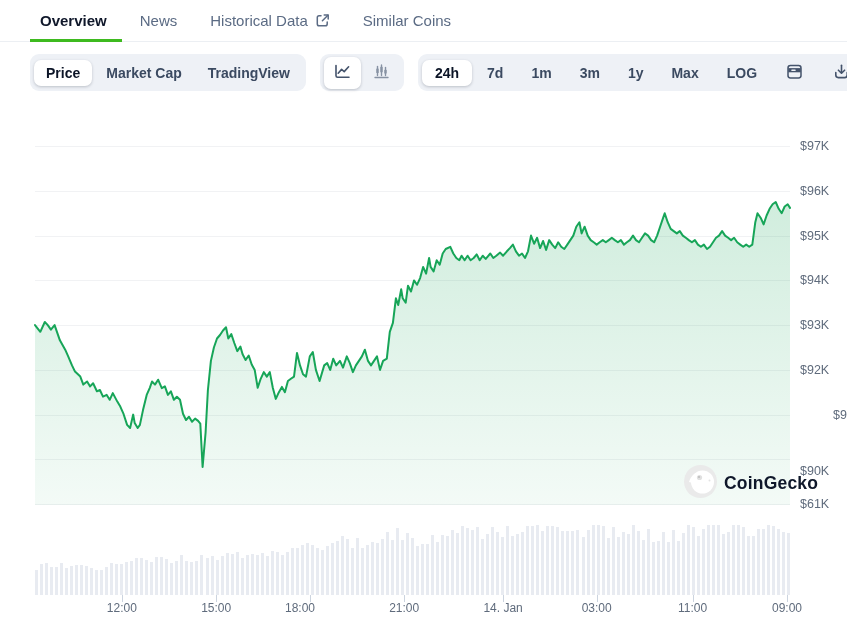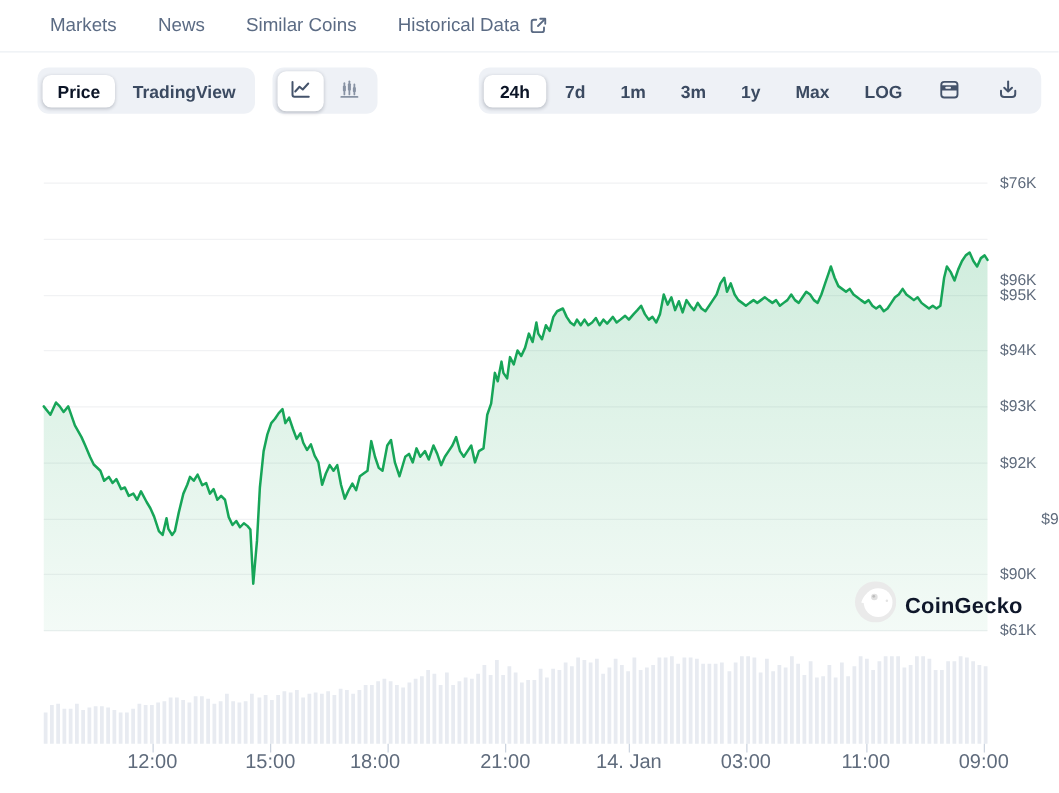--- a/index.html
+++ b/index.html
@@ -49,58 +49,59 @@
   .gridline{position:absolute;left:0;width:755px;height:1px;background:#f1f2f4;}
   .plot svg{position:absolute;left:0;top:0;overflow:visible;}
   .ylabel{
     position:absolute;left:800px;width:46px;font-size:12.5px;color:#5f6b7c;
     line-height:14px;white-space:nowrap;
   }
   .volume{position:absolute;left:35px;top:525px;width:755px;height:70px;}
   .vbar{position:absolute;bottom:0;width:3px;background:#e8ebf1;}
   .xtick{position:absolute;top:595px;width:1px;height:7px;background:#ccd4df;}
   .xlabel{
-    position:absolute;top:601px;font-size:16px;color:#5f6b7c;
+    position:absolute;top:601px;font-size:12px;color:#5f6b7c;
     transform:translateX(-50%);white-space:nowrap;
   }
   
   .watermark{
     position:absolute;left:684px;top:465px;display:flex;align-items:center;gap:7px;
     pointer-events:none;
   }
   .watermark .text{font-size:17.5px;font-weight:600;color:#0f172a;letter-spacing:.2px;}
 </style>
 </head>
 <body style="--accent: #3eba1f;">
 
 <nav class="tabbar">
-  <div class="tab">
-    <span>Markets</span>
+  <div class="tab active">
+    <span>Overview</span>
   </div>
   <div class="tab">
     <span>News</span>
-  </div>
-  <div class="tab">
-    <span>Similar Coins</span>
   </div>
   <div class="tab">
     <span>Historical Data</span>
     <span>
       <svg width="15" height="15" viewBox="0 0 15 15" fill="none" stroke="#5b6b84" stroke-width="1.5" stroke-linecap="round" stroke-linejoin="round">
         <path d="M6 2.8H4.1c-1 0-1.8.8-1.8 1.8v6.3c0 1 .8 1.8 1.8 1.8h6.3c1 0 1.8-.8 1.8-1.8V9"></path>
         <path d="M9.2 2h4v4"></path>
           <path d="M12.9 2.3 7.4 7.8"></path>
       </svg>
     </span>
   </div>
+  <div class="tab">
+    <span>Similar Coins</span>
+  </div>
 </nav>
 
 <div class="toolbar">
   <div class="seg">
     <button class="seg-btn active">Price</button>
+    <button class="seg-btn">Market Cap</button>
     <button class="seg-btn">TradingView</button>
   </div>
 
   <div class="seg">
     <button class="seg-btn active iconbtn">
       <span>
         <svg width="19" height="19" viewBox="0 0 19 19" fill="none" stroke="currentColor" stroke-width="1.6" stroke-linecap="round" stroke-linejoin="round">
           <path d="M3 3.5v10.2c0 .9.7 1.6 1.6 1.6H16"></path>
           <path d="M5.2 11.2 8.6 7.4l2.6 2.2 4.4-4.8"></path>
         </svg>
@@ -166,28 +167,28 @@
         <linearGradient id="fillgrad" x1="0" y1="0" x2="0" y2="1">
           <stop offset="0" stop-color="#17a558" stop-opacity="0.20"></stop>
           <stop offset="1" stop-color="#17a558" stop-opacity="0.05"></stop>
         </linearGradient>
       </defs>
       <path d="M0.0,195.1L5.3,201.8L9.8,192.0L12.8,195.1L15.9,199.6L19.6,195.1L24.9,210.3L30.2,219.7L33.2,226.4L37.0,235.4L40.0,241.6L45.3,246.6L48.3,254.6L52.1,251.5L55.1,256.4L58.1,253.3L61.9,261.3L64.9,260.0L68.0,266.7L71.7,264.9L74.7,269.8L77.8,263.1L82.3,271.6L85.3,276.6L88.3,283.3L92.1,294.9L95.1,298.0L98.2,284.6L99.7,293.1L102.7,298.0L104.9,294.9L108.0,280.1L111.7,264.9L114.8,257.8L117.0,251.5L120.0,254.6L123.1,249.7L126.8,258.2L129.9,256.4L132.9,264.9L135.9,261.3L138.9,269.8L141.9,266.7L145.0,269.8L148.0,283.7L151.0,290.0L154.0,286.8L157.0,291.8L160.1,288.6L163.1,290.9L165.3,293.6L167.6,337.0L170.6,302.5L172.9,260.0L175.9,230.9L178.9,217.5L182.0,208.5L185.0,205.0L188.0,200.5L191.0,197.3L193.3,208.5L196.3,204.1L199.3,213.0L202.3,221.1L205.4,216.6L207.6,224.2L210.6,230.0L213.7,225.5L216.7,234.5L219.7,239.9L222.7,257.8L225.7,248.8L228.8,242.1L231.8,246.6L234.8,242.1L237.8,257.8L240.8,268.9L243.9,262.2L246.9,256.9L249.9,262.2L252.9,251.0L255.9,248.8L259.0,246.6L262.0,222.9L265.0,235.4L268.0,244.3L271.0,246.6L274.8,226.4L277.8,222.0L280.9,239.9L284.6,251.0L289.2,235.4L292.2,233.1L295.2,239.9L298.2,228.7L301.2,235.4L305.0,230.9L308.0,237.6L311.8,226.4L314.8,233.1L317.9,242.1L320.9,235.4L323.9,230.9L326.9,226.4L329.9,219.7L333.0,230.9L336.0,235.4L339.0,230.9L342.0,226.4L345.0,239.9L348.1,230.9L351.8,228.7L354.8,201.8L357.9,192.9L360.9,168.3L363.2,175.0L366.2,159.3L367.7,168.3L370.7,172.7L373.0,155.7L376.0,161.5L379.0,150.4L382.0,154.8L385.1,148.1L388.1,136.9L391.1,143.6L394.1,128.0L395.6,136.9L398.6,141.4L401.7,130.2L404.7,134.7L407.7,123.5L410.7,119.0L415.3,116.8L418.3,123.5L421.3,128.0L424.3,130.2L426.6,125.7L429.6,130.2L432.6,125.7L435.6,130.2L438.7,128.0L441.7,124.4L444.7,130.2L447.7,125.7L450.7,128.9L455.3,123.5L458.3,128.0L461.3,125.7L465.1,122.6L468.1,125.7L471.9,121.3L474.9,118.1L477.9,114.6L480.9,121.3L484.0,125.7L487.0,123.5L490.0,128.0L493.0,121.3L496.0,105.6L499.1,113.7L502.1,107.8L505.1,118.1L508.1,111.0L511.1,119.9L514.2,110.1L517.2,114.6L520.2,118.1L523.2,112.3L526.2,116.8L529.3,119.0L532.3,114.6L535.3,110.1L538.3,105.6L541.3,96.7L544.4,92.2L546.6,103.4L549.6,96.7L552.7,105.6L555.7,110.1L558.7,112.3L561.7,114.6L564.7,112.3L567.8,110.1L570.8,112.3L573.8,110.1L576.8,107.8L579.8,110.1L582.9,112.3L585.9,110.1L588.9,114.6L591.9,112.3L594.9,110.1L598.0,105.6L601.0,110.1L604.0,112.3L607.0,107.8L610.0,103.4L613.1,105.6L616.1,110.1L619.1,112.3L622.1,105.6L625.1,96.7L628.2,87.7L629.7,83.2L632.7,92.2L635.7,98.9L638.7,101.1L641.8,103.4L644.8,101.1L647.8,105.6L650.8,107.8L653.8,110.1L656.9,112.3L659.9,110.1L662.9,114.6L665.9,116.8L668.9,114.6L672.0,119.0L675.0,116.8L678.0,112.3L681.0,107.8L684.0,105.6L687.1,101.1L690.1,105.6L693.1,107.8L696.1,110.1L699.1,107.8L702.2,112.3L705.2,114.6L708.2,116.8L711.2,114.6L714.2,116.8L717.3,114.6L720.3,92.2L722.5,83.2L725.6,87.7L728.6,94.4L731.6,85.5L734.6,78.8L737.6,74.3L740.7,72.0L743.7,78.8L746.7,83.2L749.7,76.5L752.7,74.3L755.0,77.9L755,375L0,375Z" fill="url(#fillgrad)" stroke="none"></path>
       <path d="M0.0,195.1L5.3,201.8L9.8,192.0L12.8,195.1L15.9,199.6L19.6,195.1L24.9,210.3L30.2,219.7L33.2,226.4L37.0,235.4L40.0,241.6L45.3,246.6L48.3,254.6L52.1,251.5L55.1,256.4L58.1,253.3L61.9,261.3L64.9,260.0L68.0,266.7L71.7,264.9L74.7,269.8L77.8,263.1L82.3,271.6L85.3,276.6L88.3,283.3L92.1,294.9L95.1,298.0L98.2,284.6L99.7,293.1L102.7,298.0L104.9,294.9L108.0,280.1L111.7,264.9L114.8,257.8L117.0,251.5L120.0,254.6L123.1,249.7L126.8,258.2L129.9,256.4L132.9,264.9L135.9,261.3L138.9,269.8L141.9,266.7L145.0,269.8L148.0,283.7L151.0,290.0L154.0,286.8L157.0,291.8L160.1,288.6L163.1,290.9L165.3,293.6L167.6,337.0L170.6,302.5L172.9,260.0L175.9,230.9L178.9,217.5L182.0,208.5L185.0,205.0L188.0,200.5L191.0,197.3L193.3,208.5L196.3,204.1L199.3,213.0L202.3,221.1L205.4,216.6L207.6,224.2L210.6,230.0L213.7,225.5L216.7,234.5L219.7,239.9L222.7,257.8L225.7,248.8L228.8,242.1L231.8,246.6L234.8,242.1L237.8,257.8L240.8,268.9L243.9,262.2L246.9,256.9L249.9,262.2L252.9,251.0L255.9,248.8L259.0,246.6L262.0,222.9L265.0,235.4L268.0,244.3L271.0,246.6L274.8,226.4L277.8,222.0L280.9,239.9L284.6,251.0L289.2,235.4L292.2,233.1L295.2,239.9L298.2,228.7L301.2,235.4L305.0,230.9L308.0,237.6L311.8,226.4L314.8,233.1L317.9,242.1L320.9,235.4L323.9,230.9L326.9,226.4L329.9,219.7L333.0,230.9L336.0,235.4L339.0,230.9L342.0,226.4L345.0,239.9L348.1,230.9L351.8,228.7L354.8,201.8L357.9,192.9L360.9,168.3L363.2,175.0L366.2,159.3L367.7,168.3L370.7,172.7L373.0,155.7L376.0,161.5L379.0,150.4L382.0,154.8L385.1,148.1L388.1,136.9L391.1,143.6L394.1,128.0L395.6,136.9L398.6,141.4L401.7,130.2L404.7,134.7L407.7,123.5L410.7,119.0L415.3,116.8L418.3,123.5L421.3,128.0L424.3,130.2L426.6,125.7L429.6,130.2L432.6,125.7L435.6,130.2L438.7,128.0L441.7,124.4L444.7,130.2L447.7,125.7L450.7,128.9L455.3,123.5L458.3,128.0L461.3,125.7L465.1,122.6L468.1,125.7L471.9,121.3L474.9,118.1L477.9,114.6L480.9,121.3L484.0,125.7L487.0,123.5L490.0,128.0L493.0,121.3L496.0,105.6L499.1,113.7L502.1,107.8L505.1,118.1L508.1,111.0L511.1,119.9L514.2,110.1L517.2,114.6L520.2,118.1L523.2,112.3L526.2,116.8L529.3,119.0L532.3,114.6L535.3,110.1L538.3,105.6L541.3,96.7L544.4,92.2L546.6,103.4L549.6,96.7L552.7,105.6L555.7,110.1L558.7,112.3L561.7,114.6L564.7,112.3L567.8,110.1L570.8,112.3L573.8,110.1L576.8,107.8L579.8,110.1L582.9,112.3L585.9,110.1L588.9,114.6L591.9,112.3L594.9,110.1L598.0,105.6L601.0,110.1L604.0,112.3L607.0,107.8L610.0,103.4L613.1,105.6L616.1,110.1L619.1,112.3L622.1,105.6L625.1,96.7L628.2,87.7L629.7,83.2L632.7,92.2L635.7,98.9L638.7,101.1L641.8,103.4L644.8,101.1L647.8,105.6L650.8,107.8L653.8,110.1L656.9,112.3L659.9,110.1L662.9,114.6L665.9,116.8L668.9,114.6L672.0,119.0L675.0,116.8L678.0,112.3L681.0,107.8L684.0,105.6L687.1,101.1L690.1,105.6L693.1,107.8L696.1,110.1L699.1,107.8L702.2,112.3L705.2,114.6L708.2,116.8L711.2,114.6L714.2,116.8L717.3,114.6L720.3,92.2L722.5,83.2L725.6,87.7L728.6,94.4L731.6,85.5L734.6,78.8L737.6,74.3L740.7,72.0L743.7,78.8L746.7,83.2L749.7,76.5L752.7,74.3L755.0,77.9" fill="none" stroke="#17a558" stroke-width="2" stroke-linejoin="round" stroke-linecap="round"></path>
     </svg>
   </div>
 <div id="ylabels">
-    <div class="ylabel" style="top: 139.1px;">$76K</div>
-    <div class="ylabel" style="top: 183.9px; margin-top: 33px;">$96K</div>
+    <div class="ylabel" style="top: 139.1px;">$97K</div>
+    <div class="ylabel" style="top: 183.9px;">$96K</div>
     <div class="ylabel" style="top: 228.6px;">$95K</div>
     <div class="ylabel" style="top: 273.4px;">$94K</div>
     <div class="ylabel" style="top: 318.1px;">$93K</div>
     <div class="ylabel" style="top: 362.9px;">$92K</div>
     <div class="ylabel" style="top: 407.6px; margin-left: 33px;">$91K</div>
-    <div class="ylabel" style="top: 452px;">$90K</div>
+    <div class="ylabel" style="top: 464px;">$90K</div>
     <div class="ylabel" style="top: 497.1px;">$61K</div>
   </div>
 <div class="volume" id="volume">
     <div class="vbar" style="left: 0px; height: 25.1px;"></div>
     <div class="vbar" style="left: 5px; height: 31.5px;"></div>
     <div class="vbar" style="left: 10px; height: 31.6px;"></div>
     <div class="vbar" style="left: 15px; height: 28.3px;"></div>
     <div class="vbar" style="left: 20.1px; height: 28.2px;"></div>
     <div class="vbar" style="left: 25.1px; height: 32px;"></div>
     <div class="vbar" style="left: 30.1px; height: 26.6px;"></div>

